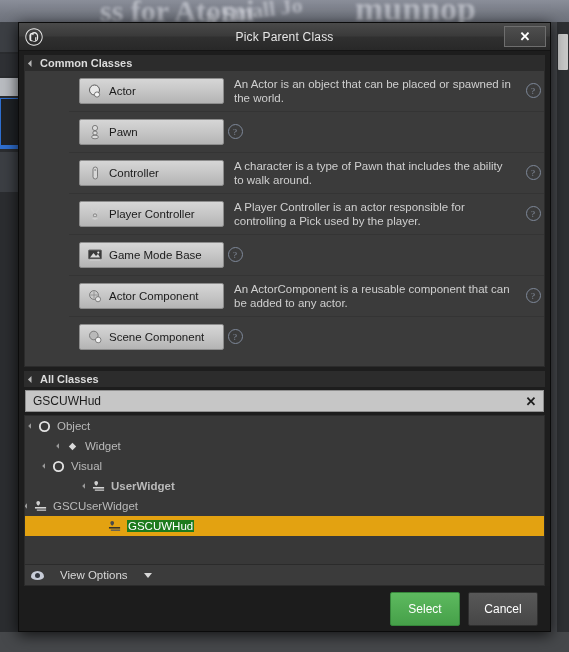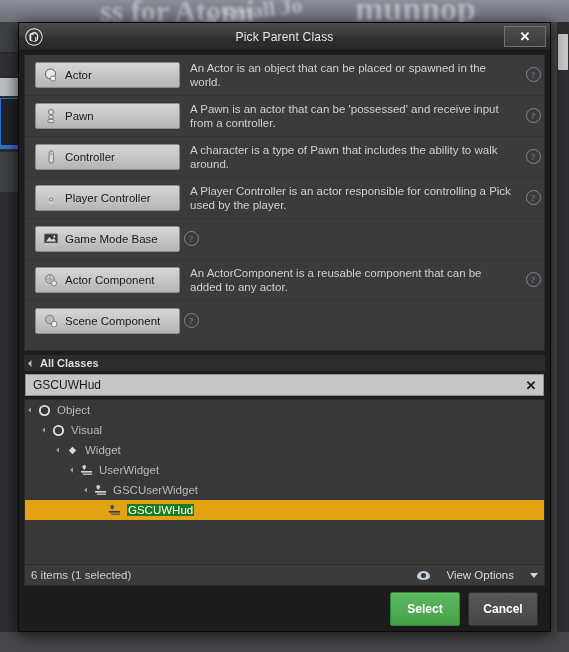--- a/index.html
+++ b/index.html
@@ -156,20 +156,21 @@
   }
 
   
   .common-panel {
     background: #3b3b3b;
     border: 1px solid #2b2b2b;
     border-top: none;
     height: 296px;
     box-sizing: border-box;
     overflow: hidden;
+    padding-left: 44px;
   }
   .class-row {
     display: flex;
     align-items: flex-start;
     height: 40px;
     padding: 0;
     border-bottom: 1px solid #343434;
     cursor: pointer;
   }
   .class-btn {
@@ -351,21 +352,21 @@
     display: flex;
     align-items: center;
     justify-content: flex-end;
     gap: 8px;
     padding-right: 12px;
   }
   .btn {
     min-width: 70px;
     height: 34px;
     font-size: 12px;
-    font-weight: bold;
+    font-weight: normal;
     color: #ffffff;
     display: flex;
     align-items: center;
     justify-content: center;
     border-radius: 2px;
     cursor: pointer;
     padding: 0 12px;
     box-sizing: border-box;
   }
   .btn-select {
@@ -411,20 +412,24 @@
         <path d="M12 1.6C6.2 1.6 1.6 6.2 1.6 12S6.2 22.4 12 22.4 22.4 17.8 22.4 12 17.8 1.6 12 1.6zm0 1.1c5.1 0 9.3 4.2 9.3 9.3s-4.2 9.3-9.3 9.3S2.7 17.1 2.7 12 6.9 2.7 12 2.7z" fill="#ececec"></path>
         <path d="M8.4 7.2c-1.2.7-1.9 1.9-1.9 3.4v4.1c0 1.3.9 2.3 2.3 2.3.5 0 1-.1 1.4-.3l-.7-.7c-.4.1-.8-.2-.8-.7V9.9c0-.6.3-1.1.8-1.4l-.2 1.4 1.1-.9.9 1 .3-2.1c.7-.2 1.5-.1 2.2.3 1.1.6 1.8 1.8 1.8 3.2v3.3c0 .6-.3 1-.8 1.3v-4.3l-1.4 1v4c-1 .3-2.1.1-3-.5l-.6.7c1.3.9 3 1.1 4.5.5 1.6-.6 2.7-2.1 2.7-3.9v-2.9c0-2.6-2-4.7-4.6-4.7-1.3 0-2.4.5-3.2 1.3z" fill="#ececec"></path>
       </svg>
     </div>
     <div class="title-text">Pick Parent Class</div>
     <div class="close-btn">✕</div>
   </div>
 
   <div class="dialog-body">
 
+    <div class="section-header">
+      <span class="tri-down"></span>
+      <span>Common Classes</span>
+    </div>
 
     <div class="common-panel">
 
       <div class="class-row">
         <div class="class-btn">
           <span class="class-icon">
             <svg width="16" height="16" viewBox="0 0 16 16">
                 <circle cx="7.5" cy="7" r="5" fill="#e8e8e8" stroke="#5a5a5a" stroke-width="1"></circle>
                 <circle cx="10" cy="11.5" r="2.6" fill="#f4f4f4" stroke="#5a5a5a" stroke-width="0.8"></circle>
               </svg>
@@ -441,21 +446,20 @@
         <div class="class-btn">
           <span class="class-icon">
             <svg width="16" height="16" viewBox="0 0 16 16">
                 <circle cx="8" cy="4" r="2.6" fill="#dcdcdc" stroke="#666" stroke-width="0.8"></circle>
                 <ellipse cx="8" cy="9" rx="2.2" ry="2" fill="#dcdcdc" stroke="#666" stroke-width="0.8"></ellipse>
                 <ellipse cx="8" cy="13" rx="3.4" ry="1.8" fill="#dcdcdc" stroke="#666" stroke-width="0.8"></ellipse>
               </svg>
           </span>
           <span>Pawn</span>
         </div>
-        <div class="class-desc">A Pawn is an actor that can be 'possessed' and receive input from a controller.</div>
         <div class="help-icon">
           <span class="help-circle">?</span>
         </div>
       </div>
 
       <div class="class-row">
         <div class="class-btn">
           <span class="class-icon">
             <svg width="16" height="16" viewBox="0 0 16 16">
                 <rect x="6" y="2" width="4.5" height="12" rx="2.25" fill="#d8d8d8" stroke="#666" stroke-width="0.8"></rect>
@@ -553,53 +557,53 @@
         <div class="tree-row" style="padding-left:4px;">
           <span class="tree-arrow"></span>
           <span class="tree-icon">
             <svg width="13" height="13" viewBox="0 0 14 14">
                 <circle cx="7" cy="7" r="5" fill="none" stroke="#e2e2e2" stroke-width="2"></circle>
               </svg>
           </span>
           <span>Object</span>
         </div>
 
+        <div class="tree-row" style="padding-left:32px;">
+          <span class="tree-arrow"></span>
+          <span class="tree-icon">
+            <svg width="11" height="11" viewBox="0 0 12 12">
+                <path d="M6 2 L10 6 L6 10 L2 6 Z" fill="#dadada"></path>
+              </svg>
+          </span>
+          <span>Widget</span>
+        </div>
+
         <div class="tree-row" style="padding-left:18px;">
           <span class="tree-arrow"></span>
           <span class="tree-icon">
             <svg width="13" height="13" viewBox="0 0 14 14">
                 <circle cx="7" cy="7" r="5" fill="none" stroke="#e2e2e2" stroke-width="2"></circle>
               </svg>
           </span>
           <span>Visual</span>
         </div>
 
-        <div class="tree-row" style="padding-left:32px;">
-          <span class="tree-arrow"></span>
-          <span class="tree-icon">
-            <svg width="11" height="11" viewBox="0 0 12 12">
-                <path d="M6 2 L10 6 L6 10 L2 6 Z" fill="#dadada"></path>
-              </svg>
-          </span>
-          <span>Widget</span>
-        </div>
-
-        <div class="tree-row" style="padding-left:46px;">
+        <div class="tree-row" style="padding-left:58px;font-weight:bold;">
           <span class="tree-arrow"></span>
           <span class="tree-icon">
             <svg width="14" height="13" viewBox="0 0 15 14">
                 <path d="M4.5 1.2 c-1.2 0-2 .9-2 2 0 1.5 2 3 2 3 s2-1.5 2-3 c0-1.1-.8-2-2-2z" fill="#cfcfcf"></path>
                 <rect x="1" y="7.6" width="12" height="1.6" fill="#e0e0e0"></rect>
                 <rect x="3" y="10.2" width="10" height="1.5" fill="#bdbdbd"></rect>
               </svg>
           </span>
           <span>UserWidget</span>
         </div>
 
-        <div class="tree-row" style="padding-left:60px;">
+        <div class="tree-row" style="">
           <span class="tree-arrow"></span>
           <span class="tree-icon">
             <svg width="14" height="13" viewBox="0 0 15 14">
                 <path d="M4.5 1.2 c-1.2 0-2 .9-2 2 0 1.5 2 3 2 3 s2-1.5 2-3 c0-1.1-.8-2-2-2z" fill="#cfcfcf"></path>
                 <rect x="1" y="7.6" width="12" height="1.6" fill="#e0e0e0"></rect>
                 <rect x="3" y="10.2" width="10" height="1.5" fill="#bdbdbd"></rect>
               </svg>
           </span>
           <span>GSCUserWidget</span>
         </div>
@@ -612,21 +616,20 @@
                 <rect x="1" y="7.6" width="12" height="1.6" fill="#2e2e2e"></rect>
                 <rect x="3" y="10.2" width="10" height="1.5" fill="#5a5a5a"></rect>
               </svg>
           </span>
           <span class="match-hl">GSCUWHud</span>
         </div>
 
       </div>
 
       <div class="status-bar">
-        <span class="status-left">6 items (1 selected)</span>
         <span class="view-options">
           <span class="eye"></span>
           <span>View Options</span>
           <span class="caret-down"></span>
         </span>
       </div>
     </div>
   </div>
 
   <div class="button-bar">

